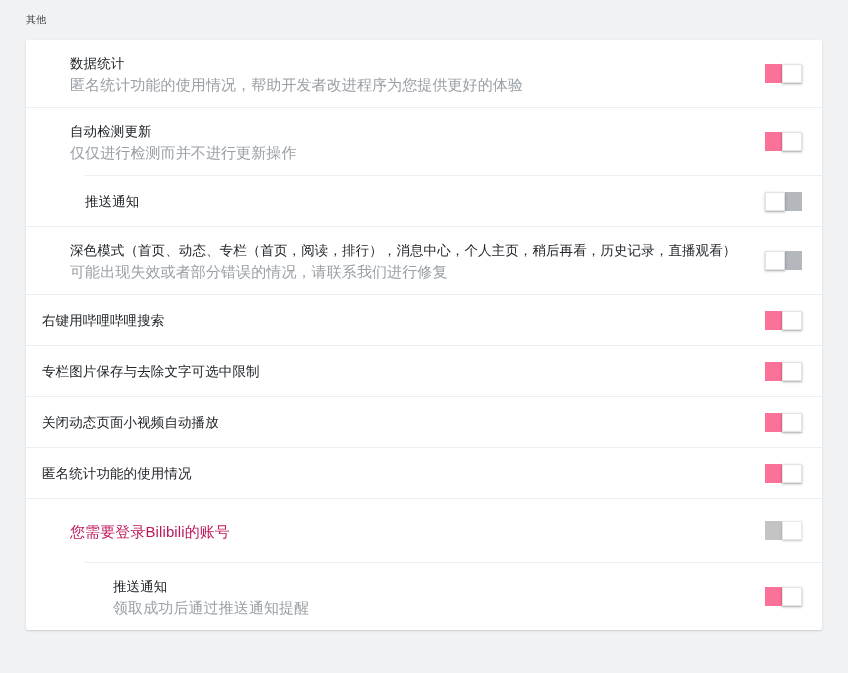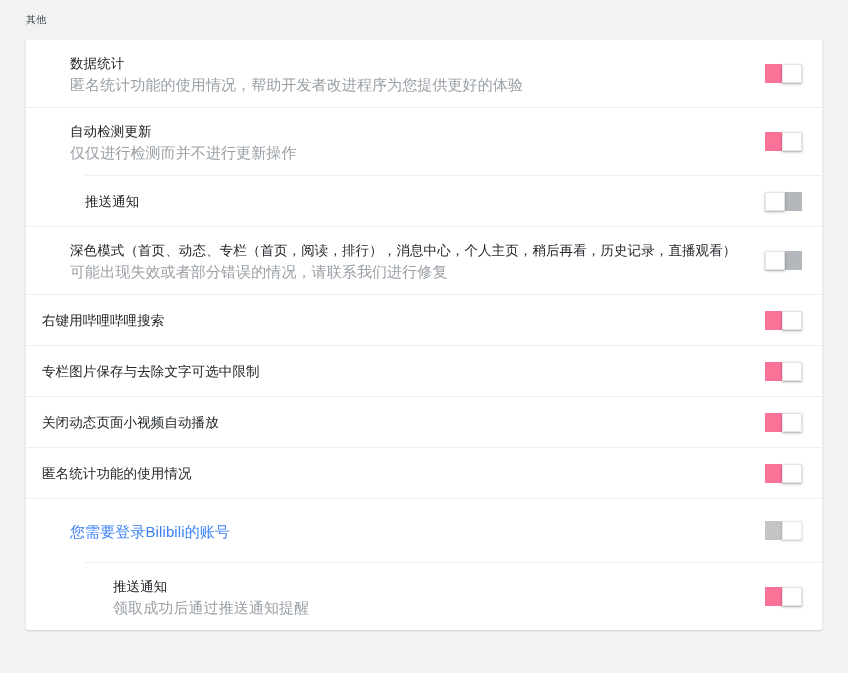--- a/index.html
+++ b/index.html
@@ -84,21 +84,21 @@
 
   .row-desc {
     font-size: 15px;
     color: #9aa0a6;
     line-height: 18px;
     margin-top: 2px;
     letter-spacing: 0.1px;
     white-space: nowrap;
   }
   .row-desc.warning {
-    color: #3b82f6;
+    color: #be185d;
   }
 
   .row-control {
     flex: 0 0 auto;
     display: flex;
     align-items: center;
     justify-content: flex-end;
     margin-left: 16px;
   }
 

